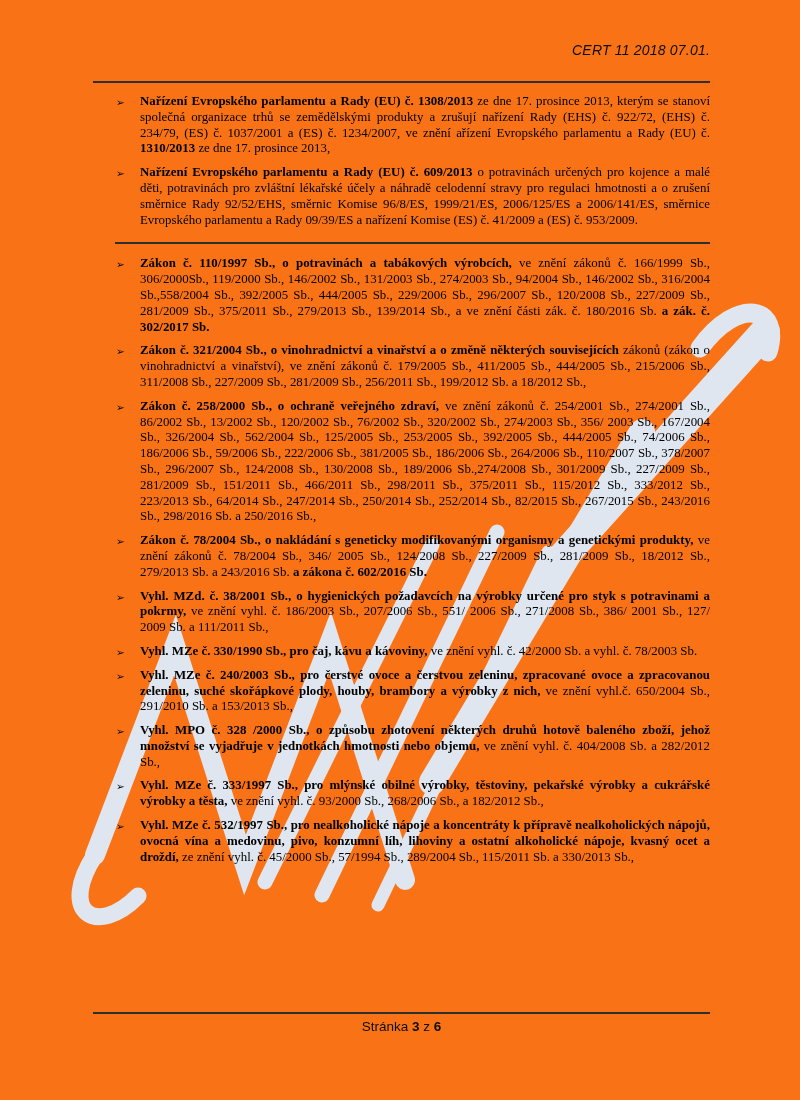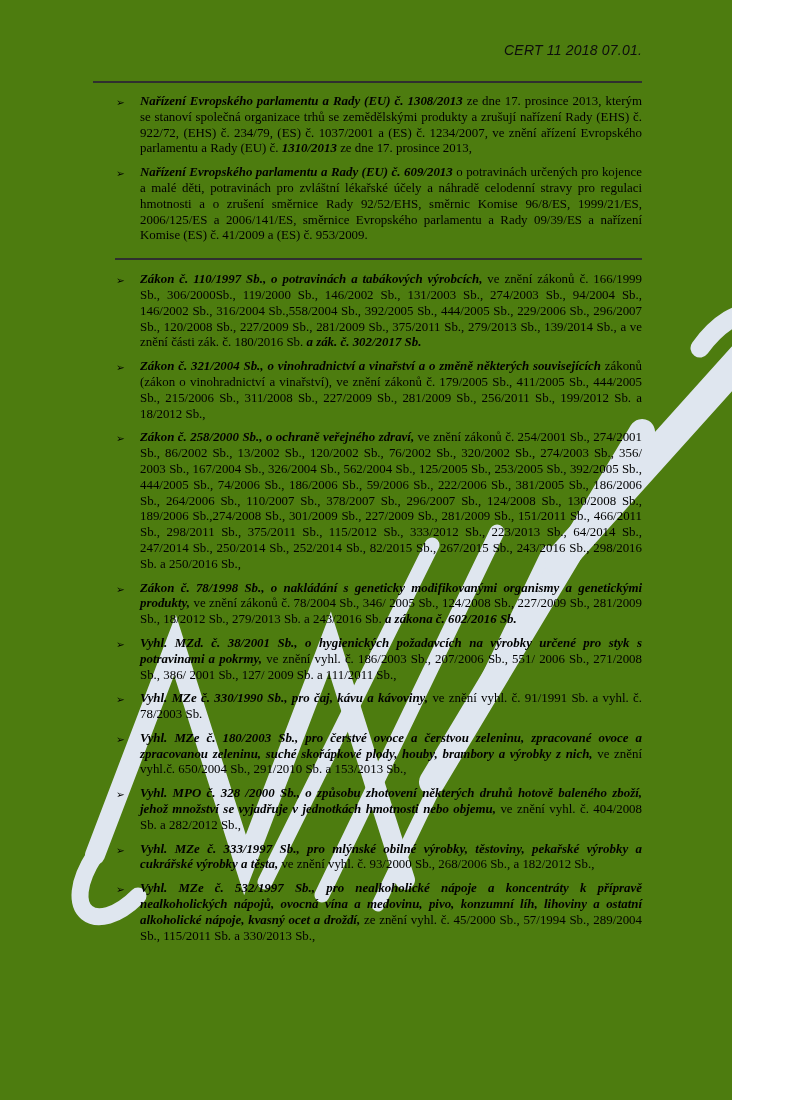--- a/index.html
+++ b/index.html
@@ -1,30 +1,30 @@
 <!DOCTYPE html>
 <html><head>
 <meta charset="utf-8">
 <style>
   html,body{margin:0;padding:0;background:#ffffff;}
-  .page{position:relative;width:732px;height:1100px;background:#4d7c0f;overflow:hidden;
+  .page{position:relative;width:800px;height:1100px;background:#f97316;overflow:hidden;
         font-family:"Liberation Serif",serif;color:#000;}
   .watermark{position:absolute;top:0;left:0;z-index:0;}
   .content{position:relative;z-index:1;padding:42px 90px 0 93px;}
   .doc-code{display:block;text-align:right;font-family:"Liberation Sans",sans-serif;
             font-style:italic;font-size:14px;letter-spacing:.2px;color:#0d0d0d;}
   .rule{height:0;border:none;border-top:2px solid #2f2f2f;margin:0;}
   .rule-top{margin-top:23px;}
   .rule-mid{margin:14px 0 12px 22px;}
   .list{margin-top:11px;}
   .li{position:relative;padding-left:47px;text-align:justify;font-size:12.9px;
       line-height:15.8px;margin-bottom:8px;}
   .li .bullet{position:absolute;left:23px;top:1px;font-size:10.5px;
       font-family:"DejaVu Sans",sans-serif;color:#000;}
-  .li b{font-weight:700;font-style:italic;}
+  .li b{font-weight:700;}
   .footer{position:absolute;left:93px;right:90px;top:1012px;z-index:1;text-align:center;}
   .rule-bottom{border:none;border-top:2px solid #2f2f2f;margin:0;}
   .footer-text{margin-top:5px;font-family:"Liberation Sans",sans-serif;font-size:13.5px;
       color:#0d0d0d;white-space:pre-wrap;}
 </style>
 </head>
 <body>
 
 <div class="page">
 
@@ -51,25 +51,29 @@
         <div class="li"><span class="bullet">➢</span><b>Nařízení Evropského parlamentu a Rady (EU) č. 1308/2013</b><span> ze dne 17. prosince 2013, kterým se stanoví společná organizace trhů se zemědělskými produkty a zrušují nařízení Rady (EHS) č. 922/72, (EHS) č. 234/79, (ES) č. 1037/2001 a (ES) č. 1234/2007, ve znění ařízení Evropského parlamentu a Rady (EU) č. </span><b>1310/2013</b><span> ze dne 17. prosince 2013,</span></div>
         <div class="li"><span class="bullet">➢</span><b>Nařízení Evropského parlamentu a Rady (EU) č. 609/2013</b><span> o potravinách určených pro kojence a malé děti, potravinách pro zvláštní lékařské účely a náhradě celodenní stravy pro regulaci hmotnosti a o zrušení směrnice Rady 92/52/EHS, směrnic Komise 96/8/ES, 1999/21/ES, 2006/125/ES a 2006/141/ES, směrnice Evropského parlamentu a Rady 09/39/ES a nařízení Komise (ES) č. 41/2009 a (ES) č. 953/2009.</span></div>
       </div>
 
     <hr class="rule rule-mid">
 
     <div class="list">
         <div class="li"><span class="bullet">➢</span><b>Zákon č. 110/1997 Sb., o potravinách a tabákových výrobcích,</b><span> ve znění zákonů č. 166/1999 Sb., 306/2000Sb., 119/2000 Sb., 146/2002 Sb., 131/2003 Sb., 274/2003 Sb., 94/2004 Sb., 146/2002 Sb., 316/2004 Sb.,558/2004 Sb., 392/2005 Sb., 444/2005 Sb., 229/2006 Sb., 296/2007 Sb., 120/2008 Sb., 227/2009 Sb., 281/2009 Sb., 375/2011 Sb., 279/2013 Sb., 139/2014 Sb., a ve znění části zák. č. 180/2016 Sb. </span><b>a zák. č. 302/2017 Sb.</b></div>
         <div class="li"><span class="bullet">➢</span><b>Zákon č. 321/2004 Sb., o vinohradnictví a vinařství a o změně některých souvisejících</b><span> zákonů (zákon o vinohradnictví a vinařství), ve znění zákonů č. 179/2005 Sb., 411/2005 Sb., 444/2005 Sb., 215/2006 Sb., 311/2008 Sb., 227/2009 Sb., 281/2009 Sb., 256/2011 Sb., 199/2012 Sb. a 18/2012 Sb.,</span></div>
         <div class="li"><span class="bullet">➢</span><b>Zákon č. 258/2000 Sb., o ochraně veřejného zdraví,</b><span> ve znění zákonů č. 254/2001 Sb., 274/2001 Sb., 86/2002 Sb., 13/2002 Sb., 120/2002 Sb., 76/2002 Sb., 320/2002 Sb., 274/2003 Sb., 356/ 2003 Sb., 167/2004 Sb., 326/2004 Sb., 562/2004 Sb., 125/2005 Sb., 253/2005 Sb., 392/2005 Sb., 444/2005 Sb., 74/2006 Sb., 186/2006 Sb., 59/2006 Sb., 222/2006 Sb., 381/2005 Sb., 186/2006 Sb., 264/2006 Sb., 110/2007 Sb., 378/2007 Sb., 296/2007 Sb., 124/2008 Sb., 130/2008 Sb., 189/2006 Sb.,274/2008 Sb., 301/2009 Sb., 227/2009 Sb., 281/2009 Sb., 151/2011 Sb., 466/2011 Sb., 298/2011 Sb., 375/2011 Sb., 115/2012 Sb., 333/2012 Sb., 223/2013 Sb., 64/2014 Sb., 247/2014 Sb., 250/2014 Sb., 252/2014 Sb., 82/2015 Sb., 267/2015 Sb., 243/2016 Sb., 298/2016 Sb. a 250/2016 Sb.,</span></div>
-        <div class="li"><span class="bullet">➢</span><b>Zákon č. 78/1998 Sb., o nakládání s geneticky modifikovanými organismy a genetickými produkty,</b><span> ve znění zákonů č. 78/2004 Sb., 346/ 2005 Sb., 124/2008 Sb., 227/2009 Sb., 281/2009 Sb., 18/2012 Sb., 279/2013 Sb. a 243/2016 Sb. </span><b>a zákona č. 602/2016 Sb.</b></div>
+        <div class="li"><span class="bullet">➢</span><b>Zákon č. 78/2004 Sb., o nakládání s geneticky modifikovanými organismy a genetickými produkty,</b><span> ve znění zákonů č. 78/2004 Sb., 346/ 2005 Sb., 124/2008 Sb., 227/2009 Sb., 281/2009 Sb., 18/2012 Sb., 279/2013 Sb. a 243/2016 Sb. </span><b>a zákona č. 602/2016 Sb.</b></div>
         <div class="li"><span class="bullet">➢</span><b>Vyhl. MZd. č. 38/2001 Sb., o hygienických požadavcích na výrobky určené pro styk s potravinami a pokrmy,</b><span> ve znění vyhl. č. 186/2003 Sb., 207/2006 Sb., 551/ 2006 Sb., 271/2008 Sb., 386/ 2001 Sb., 127/ 2009 Sb. a 111/2011 Sb.,</span></div>
-        <div class="li"><span class="bullet">➢</span><b>Vyhl. MZe č. 330/1990 Sb., pro čaj, kávu a kávoviny,</b><span> ve znění vyhl. č. 91/1991 Sb. a vyhl. č. 78/2003 Sb.</span></div>
-        <div class="li"><span class="bullet">➢</span><b>Vyhl. MZe č. 180/2003 Sb., pro čerstvé ovoce a čerstvou zeleninu, zpracované ovoce a zpracovanou zeleninu, suché skořápkové plody, houby, brambory a výrobky z nich,</b><span> ve znění vyhl.č. 650/2004 Sb., 291/2010 Sb. a 153/2013 Sb.,</span></div>
+        <div class="li"><span class="bullet">➢</span><b>Vyhl. MZe č. 330/1990 Sb., pro čaj, kávu a kávoviny,</b><span> ve znění vyhl. č. 42/2000 Sb. a vyhl. č. 78/2003 Sb.</span></div>
+        <div class="li"><span class="bullet">➢</span><b>Vyhl. MZe č. 240/2003 Sb., pro čerstvé ovoce a čerstvou zeleninu, zpracované ovoce a zpracovanou zeleninu, suché skořápkové plody, houby, brambory a výrobky z nich,</b><span> ve znění vyhl.č. 650/2004 Sb., 291/2010 Sb. a 153/2013 Sb.,</span></div>
         <div class="li"><span class="bullet">➢</span><b>Vyhl. MPO č. 328 /2000 Sb., o způsobu zhotovení některých druhů hotově baleného zboží, jehož množství se vyjadřuje v jednotkách hmotnosti nebo objemu,</b><span> ve znění vyhl. č. 404/2008 Sb. a 282/2012 Sb.,</span></div>
         <div class="li"><span class="bullet">➢</span><b>Vyhl. MZe č. 333/1997 Sb., pro mlýnské obilné výrobky, těstoviny, pekařské výrobky a cukrářské výrobky a těsta,</b><span> ve znění vyhl. č. 93/2000 Sb., 268/2006 Sb., a 182/2012 Sb.,</span></div>
         <div class="li"><span class="bullet">➢</span><b>Vyhl. MZe č. 532/1997 Sb., pro nealkoholické nápoje a koncentráty k přípravě nealkoholických nápojů, ovocná vína a medovinu, pivo, konzumní líh, lihoviny a ostatní alkoholické nápoje, kvasný ocet a droždí,</b><span> ze znění vyhl. č. 45/2000 Sb., 57/1994 Sb., 289/2004 Sb., 115/2011 Sb. a 330/2013 Sb.,</span></div>
       </div>
 
   </div>
 
+  <div class="footer">
+    <hr class="rule-bottom">
+    <div class="footer-text"><span>Stránka </span><b>3</b><span> z </span><b>6</b></div>
+  </div>
 
 </div>
 
 </body></html>

